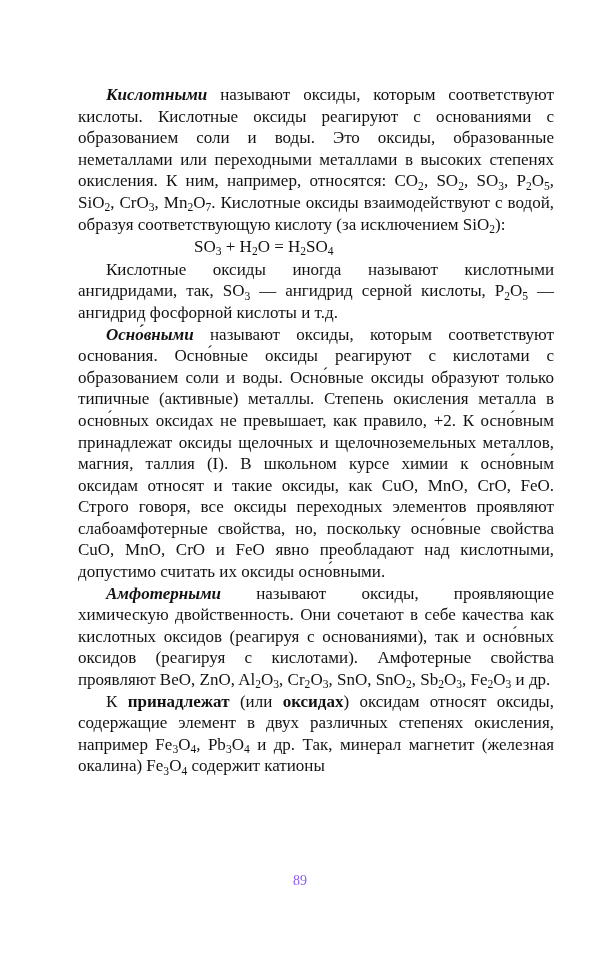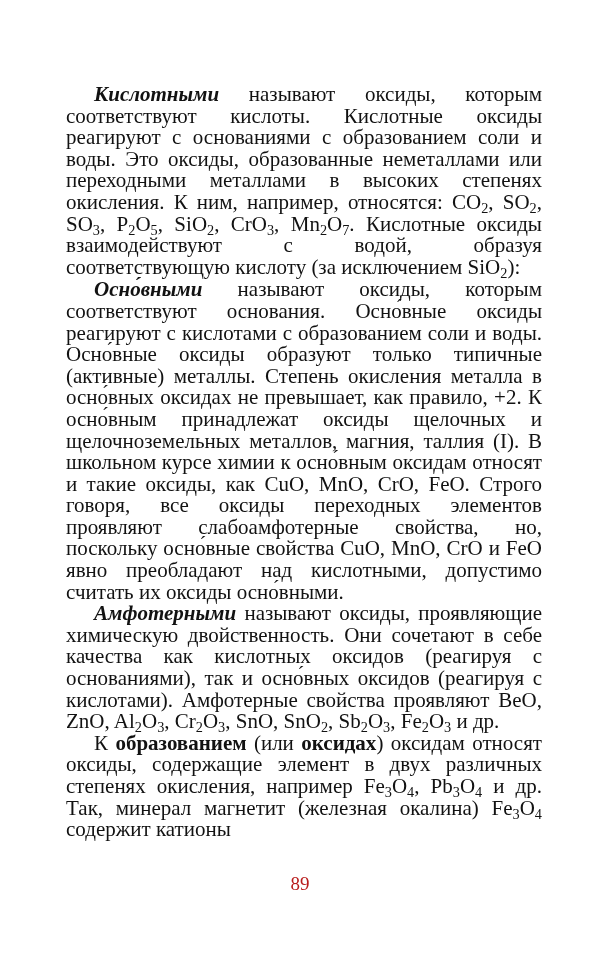--- a/index.html
+++ b/index.html
@@ -11,24 +11,24 @@
     position: relative;
     width: 600px;
     height: 970px;
     background: #ffffff;
     font-family: "Liberation Serif", "DejaVu Serif", serif;
     color: #121212;
     overflow: hidden;
   }
   .text-block {
     position: absolute;
-    left: 66px;
+    left: 78px;
     top: 84px;
     width: 476px;
-    font-size: 21px;
+    font-size: 17px;
     line-height: 21.6px;
     text-align: justify;
   }
   .para {
     margin: 0;
     text-indent: 28px;
   }
   .equations {
     margin: 1px 0;
     padding-left: 116px;
@@ -50,30 +50,32 @@
     position: relative;
     top: 0.28em;
     vertical-align: baseline;
   }
   .page-number {
     position: absolute;
     left: 0;
     right: 0;
     top: 873px;
     text-align: center;
-    font-size: 19px;
-    color: #b91c1c;
+    font-size: 14px;
+    color: #8b5cf6;
   }
 </style>
 </head>
 <body>
 
 <div class="page">
   <div class="text-block" id="text-block">
       <p class="para"><span class="lead-bi">Кислотными</span> называют оксиды, которым соответствуют кислоты. Кислотные оксиды реагируют с основаниями с образованием соли и воды. Это оксиды, образованные неметаллами или переходными металлами в высоких степенях окисления. К ним, например, относятся: CO<sub>2</sub>, SO<sub>2</sub>, SO<sub>3</sub>, P<sub>2</sub>O<sub>5</sub>, SiO<sub>2</sub>, CrO<sub>3</sub>, Mn<sub>2</sub>O<sub>7</sub>. Кислотные оксиды взаимодействуют с водой, образуя соответствующую кислоту (за исключением SiO<sub>2</sub>):</p>
       <div class="equations">
+        <div class="equation-line">SO<sub>3</sub> + H<sub>2</sub>O = H<sub>2</sub>SO<sub>4</sub></div>
       </div>
+      <p class="para">Кислотные оксиды иногда называют кислотными ангидридами, так, SO<sub>3</sub> — ангидрид серной кислоты, P<sub>2</sub>O<sub>5</sub> — ангидрид фосфорной кислоты и т.д.</p>
       <p class="para"><span class="lead-bi">Осно́вными</span> называют оксиды, которым соответствуют основания. Осно́вные оксиды реагируют с кислотами с образованием соли и воды. Осно́вные оксиды образуют только типичные (активные) металлы. Степень окисления металла в осно́вных оксидах не превышает, как правило, +2. К осно́вным принадлежат оксиды щелочных и щелочноземельных металлов, магния, таллия (I). В школьном курсе химии к осно́вным оксидам относят и такие оксиды, как CuO, MnO, CrO, FeO. Строго говоря, все оксиды переходных элементов проявляют слабоамфотерные свойства, но, поскольку осно́вные свойства CuO, MnO, CrO и FeO явно преобладают над кислотными, допустимо считать их оксиды осно́вными.</p>
       <p class="para"><span class="lead-bi">Амфотерными</span> называют оксиды, проявляющие химическую двойственность. Они сочетают в себе качества как кислотных оксидов (реагируя с основаниями), так и осно́вных оксидов (реагируя с кислотами). Амфотерные свойства проявляют BeO, ZnO, Al<sub>2</sub>O<sub>3</sub>, Cr<sub>2</sub>O<sub>3</sub>, SnO, SnO<sub>2</sub>, Sb<sub>2</sub>O<sub>3</sub>, Fe<sub>2</sub>O<sub>3</sub> и др.</p>
-      <p class="para">К <span class="lead-b">образованием</span> (или <span class="lead-b">оксидах</span>) оксидам относят оксиды, содержащие элемент в двух различных степенях окисления, например Fe<sub>3</sub>O<sub>4</sub>, Pb<sub>3</sub>O<sub>4</sub> и др. Так, минерал магнетит (железная окалина) Fe<sub>3</sub>O<sub>4</sub> содержит катионы</p>
+      <p class="para">К <span class="lead-b">принадлежат</span> (или <span class="lead-b">оксидах</span>) оксидам относят оксиды, содержащие элемент в двух различных степенях окисления, например Fe<sub>3</sub>O<sub>4</sub>, Pb<sub>3</sub>O<sub>4</sub> и др. Так, минерал магнетит (железная окалина) Fe<sub>3</sub>O<sub>4</sub> содержит катионы</p>
     </div>
   <div class="page-number">89</div>
 </div>
 
 </body></html>

